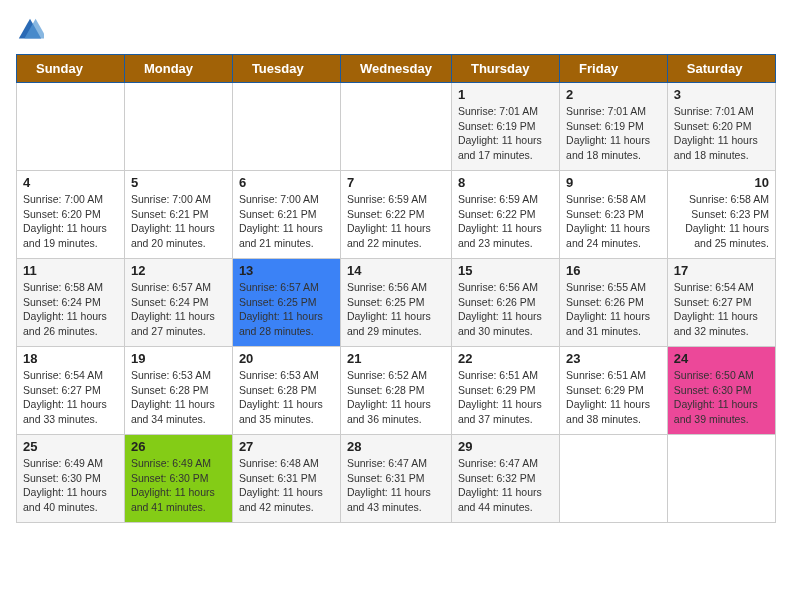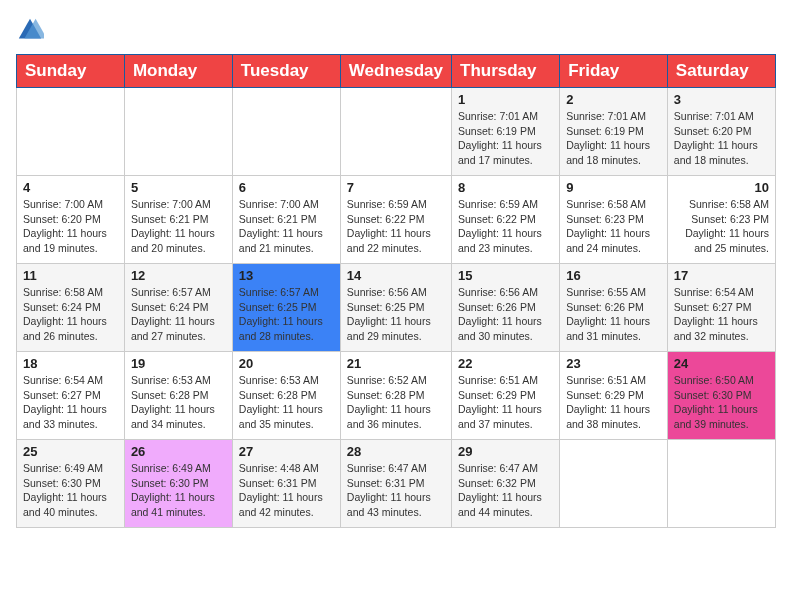--- a/index.html
+++ b/index.html
@@ -51,25 +51,25 @@
     .location {
       font-size: 15px;
       color: #555;
     }
     .calendar {
       width: 100%;
       border-collapse: collapse;
       border: 1px solid #ccc;
     }
     .calendar th {
-      background: #ef4444;
+      background: #a16207;
       color: #fff;
       text-align: left;
-      padding: 6px 8px;
-      font-size: 17px;
+      padding: 6px 19px;
+      font-size: 13px;
       border: 1px solid #1a5a9f;
     }
     .calendar td {
       vertical-align: top;
       border: 1px solid #ccc;
       padding: 4px 6px;
       width: calc(100% / 7);
       height: 88px;
       background: #fff;
     }
@@ -283,29 +283,29 @@
 Daylight: 11 hours and 39 minutes.</div>
         </td>
       </tr>
       <tr>
         <td style="background: rgb(245, 245, 245);">
           <div class="day-num">25</div>
           <div class="day-info">Sunrise: 6:49 AM
 Sunset: 6:30 PM
 Daylight: 11 hours and 40 minutes.</div>
         </td>
-        <td style="background: #f0abfc; margin-top: 48px;">
+        <td style="background: #84cc16; margin-top: 48px;">
           <div class="day-num">26</div>
           <div class="day-info">Sunrise: 6:49 AM
 Sunset: 6:30 PM
 Daylight: 11 hours and 41 minutes.</div>
         </td>
         <td style="background: rgb(245, 245, 245);">
           <div class="day-num">27</div>
-          <div class="day-info">Sunrise: 4:48 AM
+          <div class="day-info">Sunrise: 6:48 AM
 Sunset: 6:31 PM
 Daylight: 11 hours and 42 minutes.</div>
         </td>
         <td style="background: rgb(245, 245, 245);">
           <div class="day-num">28</div>
           <div class="day-info">Sunrise: 6:47 AM
 Sunset: 6:31 PM
 Daylight: 11 hours and 43 minutes.</div>
         </td>
         <td style="background: rgb(245, 245, 245); margin-left: 6px;">

